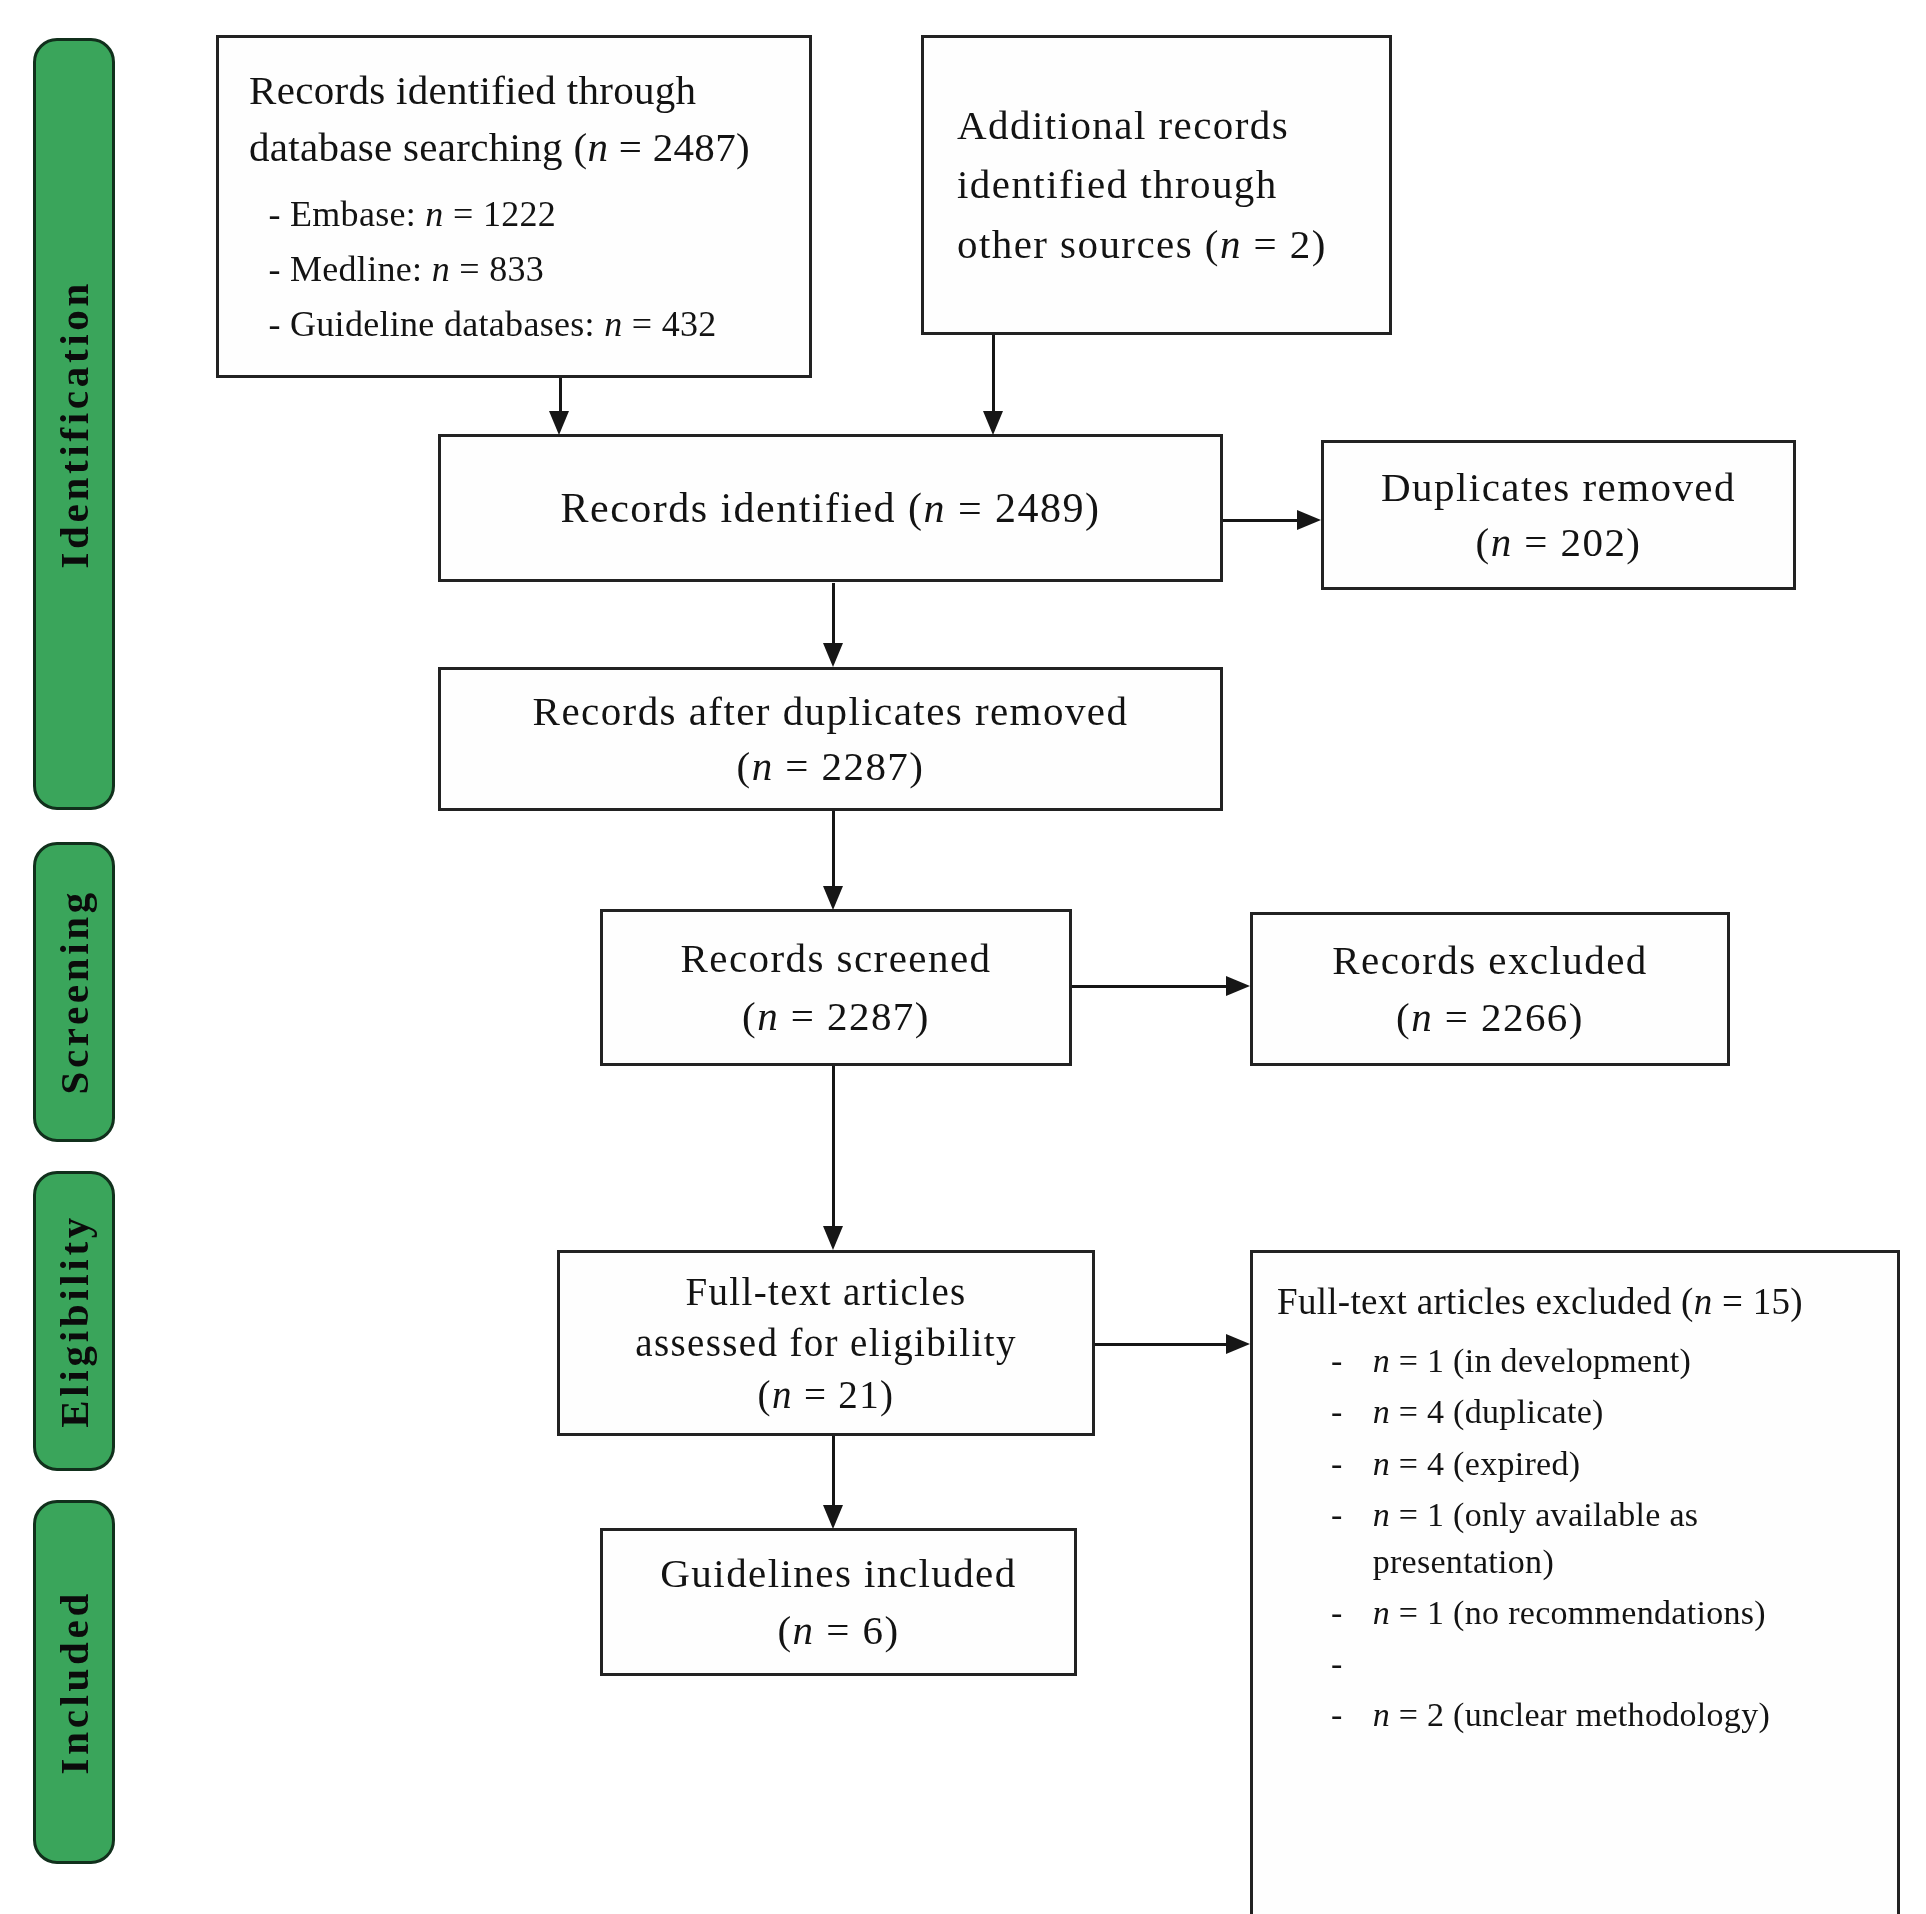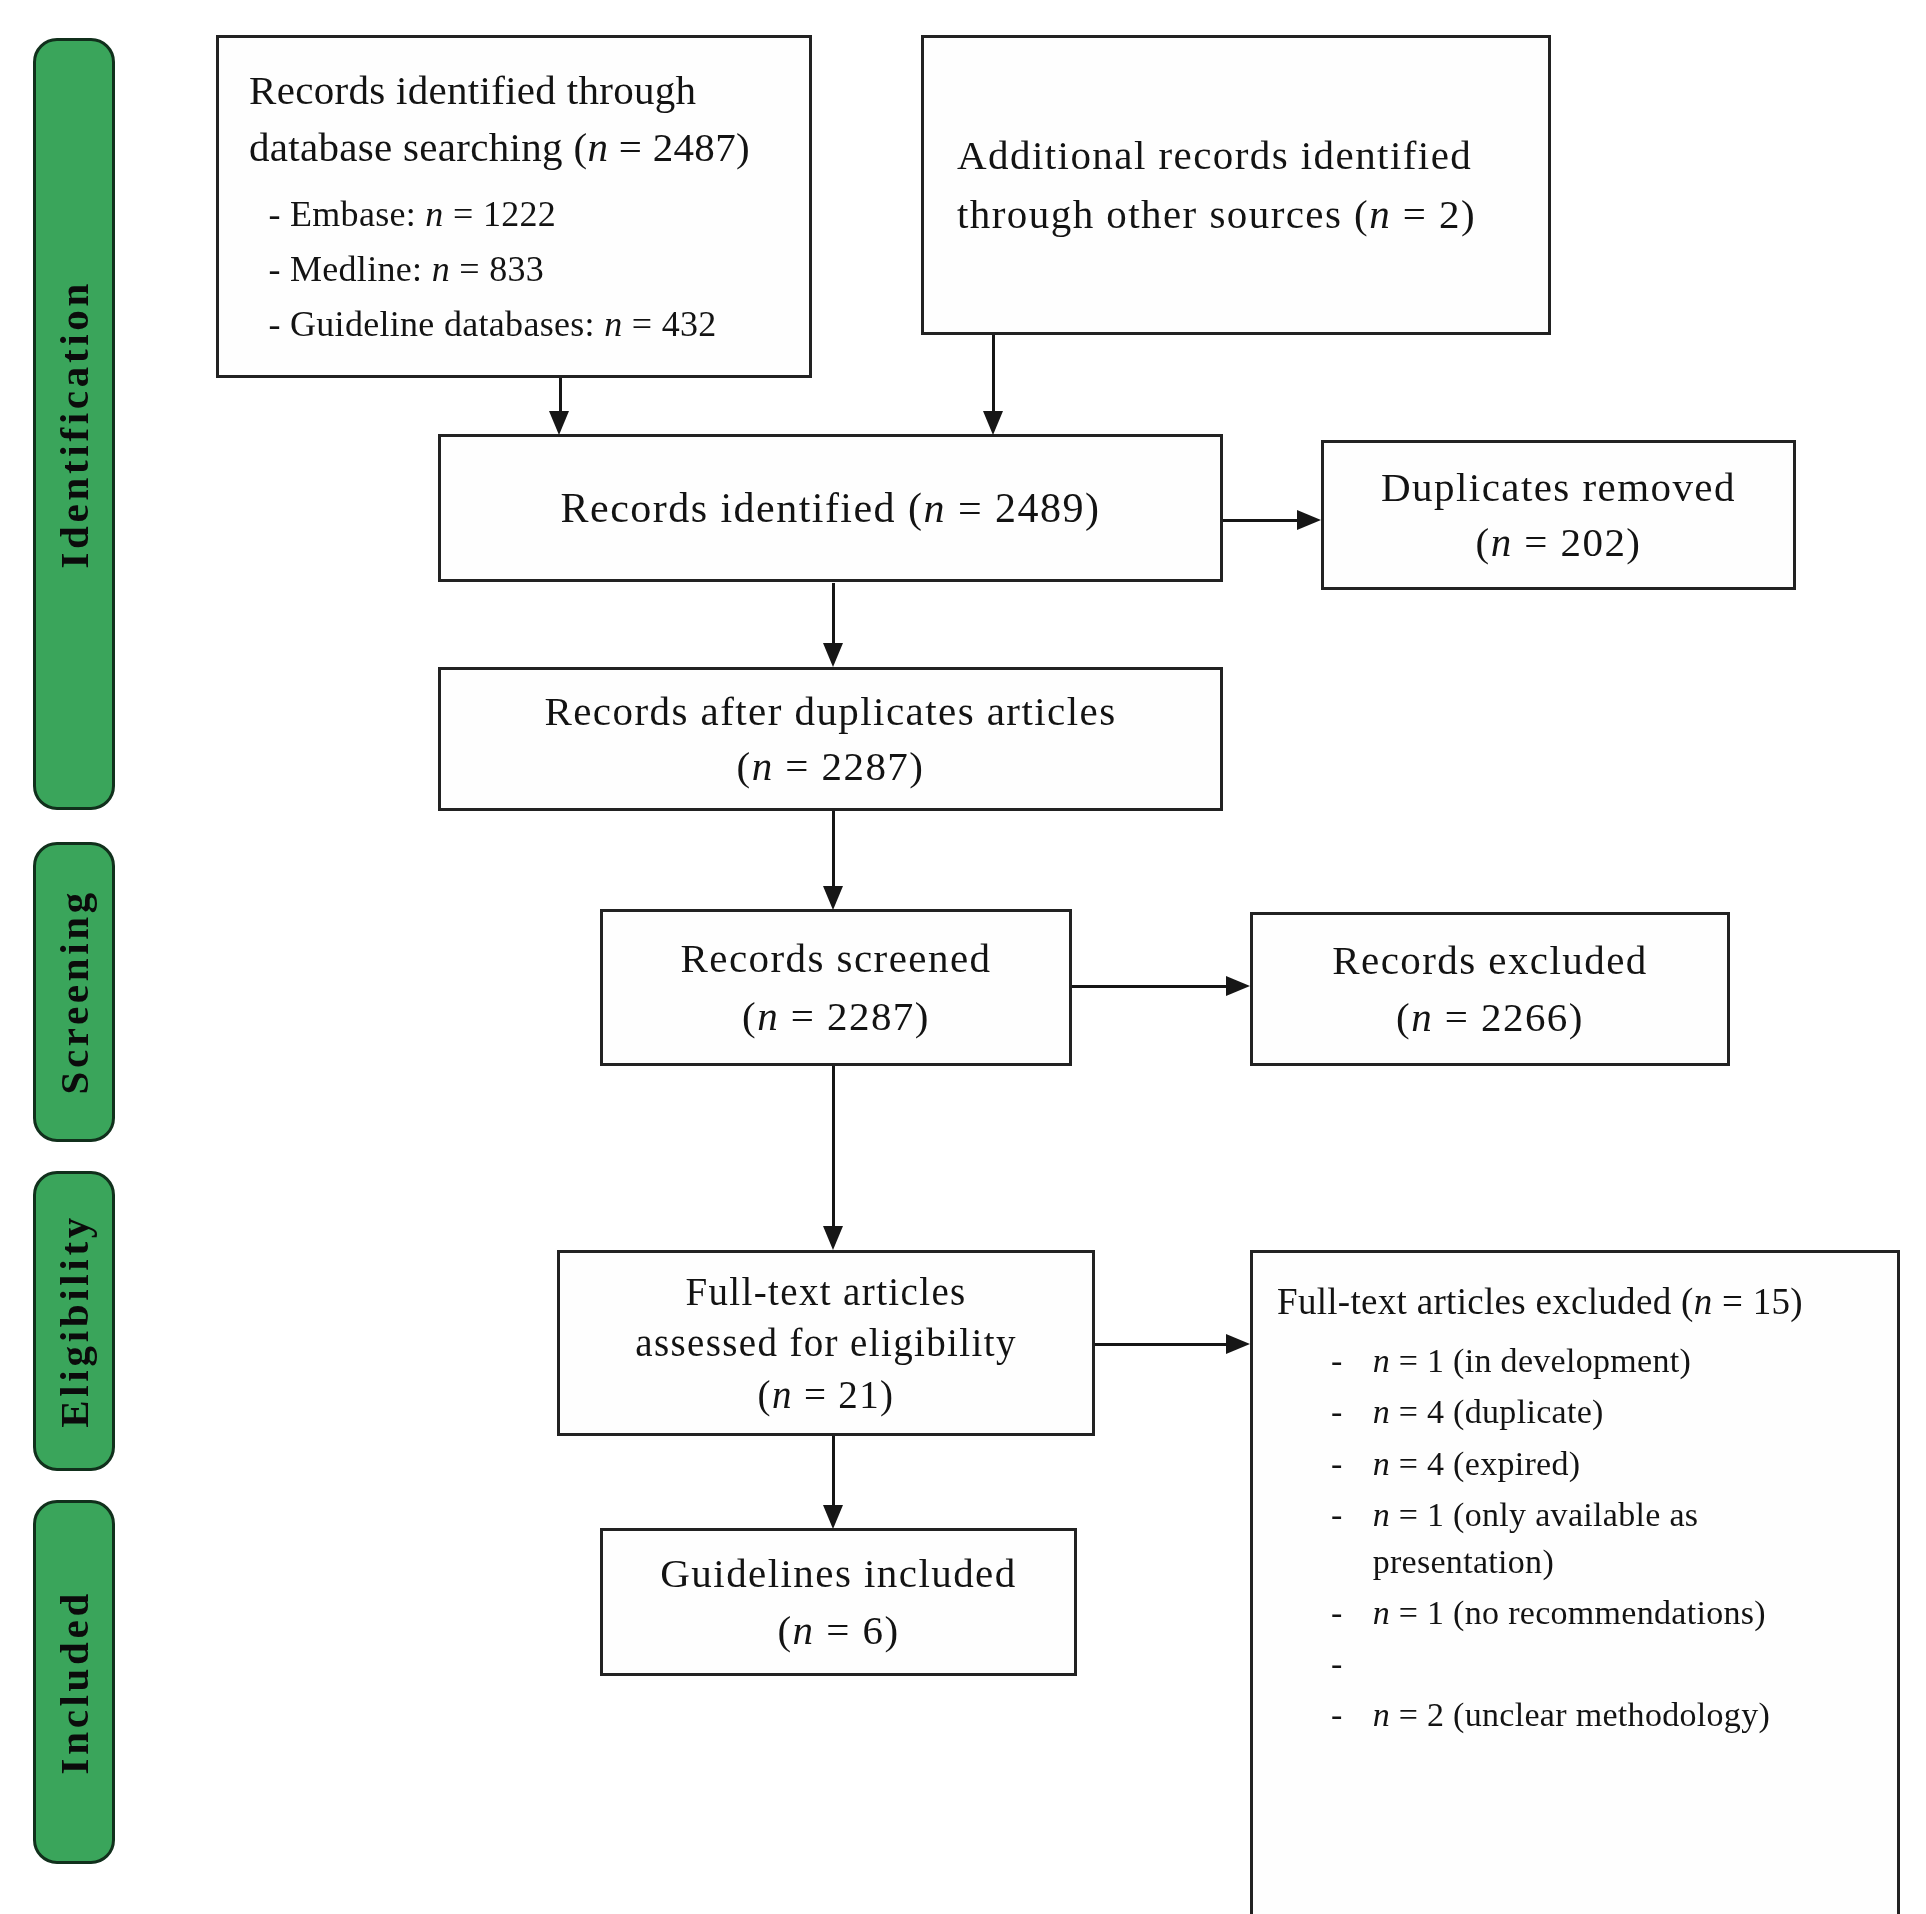--- a/index.html
+++ b/index.html
@@ -27,21 +27,21 @@
   
   .box{position:absolute;box-sizing:border-box;background:#fefefe;border:3.2px solid var(--box-border);
        display:flex;flex-direction:column;justify-content:center;letter-spacing:0.035em;}
   .center{align-items:center;text-align:center;}
   i{font-style:italic;}
 
   .bx-a{left:216px;top:35px;width:596px;height:343px;padding:23px 30px;text-align:left;}
   .bx-a .title{font-size:41px;line-height:1.4;}
   .bx-a ul{list-style:none;margin:10.8px 0 0 19.4px;padding:0;font-size:36px;line-height:1.52;}
 
-  .bx-b{left:921px;top:35px;width:630px;height:300px;padding:0 33px;font-size:41px;line-height:1.45;text-align:left;}
+  .bx-b{left:921px;top:35px;width:471px;height:300px;padding:0 33px;font-size:41px;line-height:1.45;text-align:left;}
 
   .bx-c{left:438px;top:434px;width:785px;height:148px;font-size:42px;}
   .bx-d{left:1321px;top:440px;width:475px;height:150px;font-size:41px;line-height:1.35;}
   .bx-e{left:438px;top:667px;width:785px;height:144px;font-size:41px;line-height:1.35;}
   .bx-f{left:600px;top:909px;width:472px;height:157px;font-size:41px;line-height:1.4;}
   .bx-g{left:1250px;top:912px;width:480px;height:154px;font-size:41px;line-height:1.4;}
   .bx-h{left:557px;top:1250px;width:538px;height:186px;font-size:39px;line-height:1.32;}
   .bx-j{left:600px;top:1528px;width:477px;height:148px;font-size:41px;line-height:1.4;}
 
   .bx-i{left:1250px;top:1250px;width:650px;height:817px;padding:23px 24px;justify-content:flex-start;text-align:left;}
@@ -93,21 +93,21 @@
   <div class="box bx-c center">
     <div>Records identified (<i>n</i> = 2489)</div>
   </div>
 
   <div class="box bx-d center">
     <div>Duplicates removed</div>
     <div>(<i>n</i> = 202)</div>
   </div>
 
   <div class="box bx-e center">
-    <div>Records after duplicates articles</div>
+    <div>Records after duplicates removed</div>
     <div>(<i>n</i> = 2287)</div>
   </div>
 
   <div class="box bx-f center">
     <div>Records screened</div>
     <div>(<i>n</i> = 2287)</div>
   </div>
 
   <div class="box bx-g center">
     <div>Records excluded</div>

